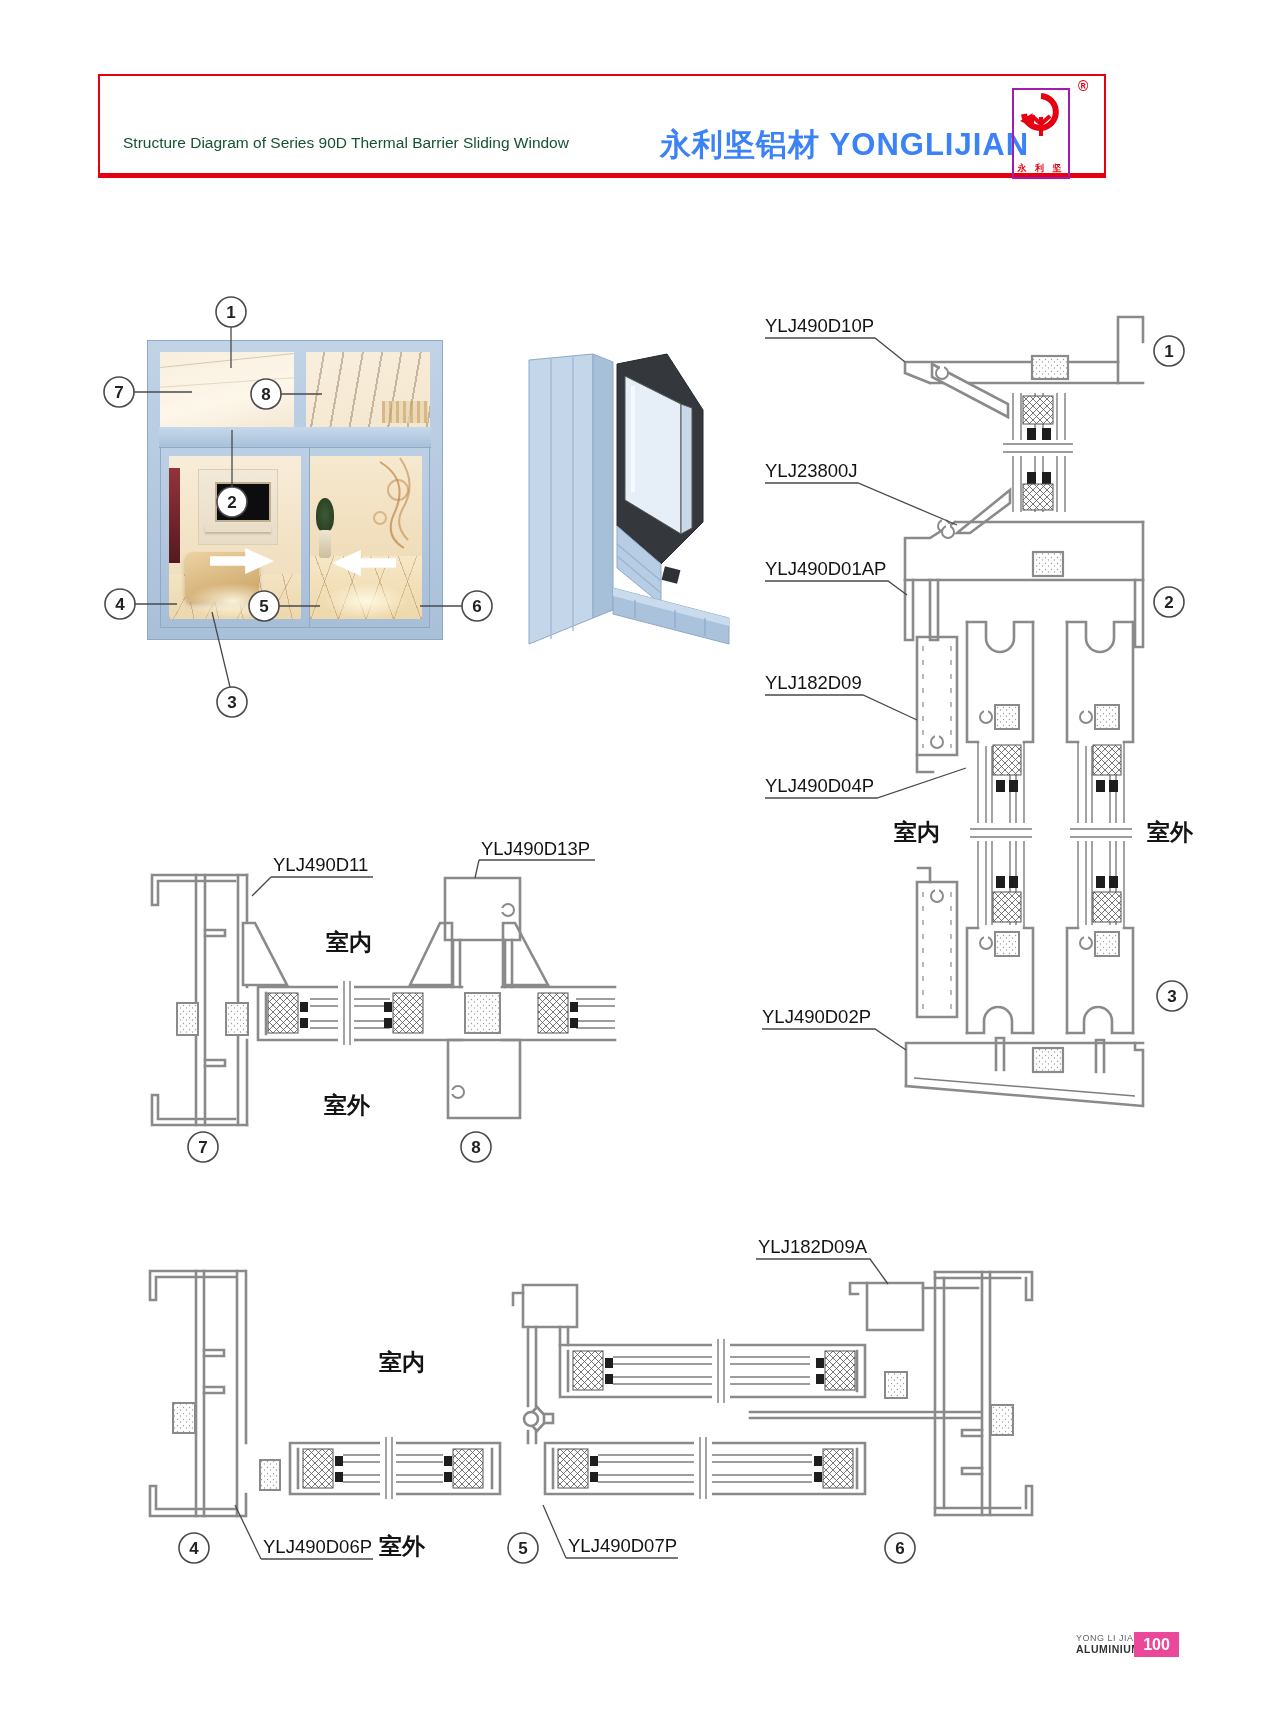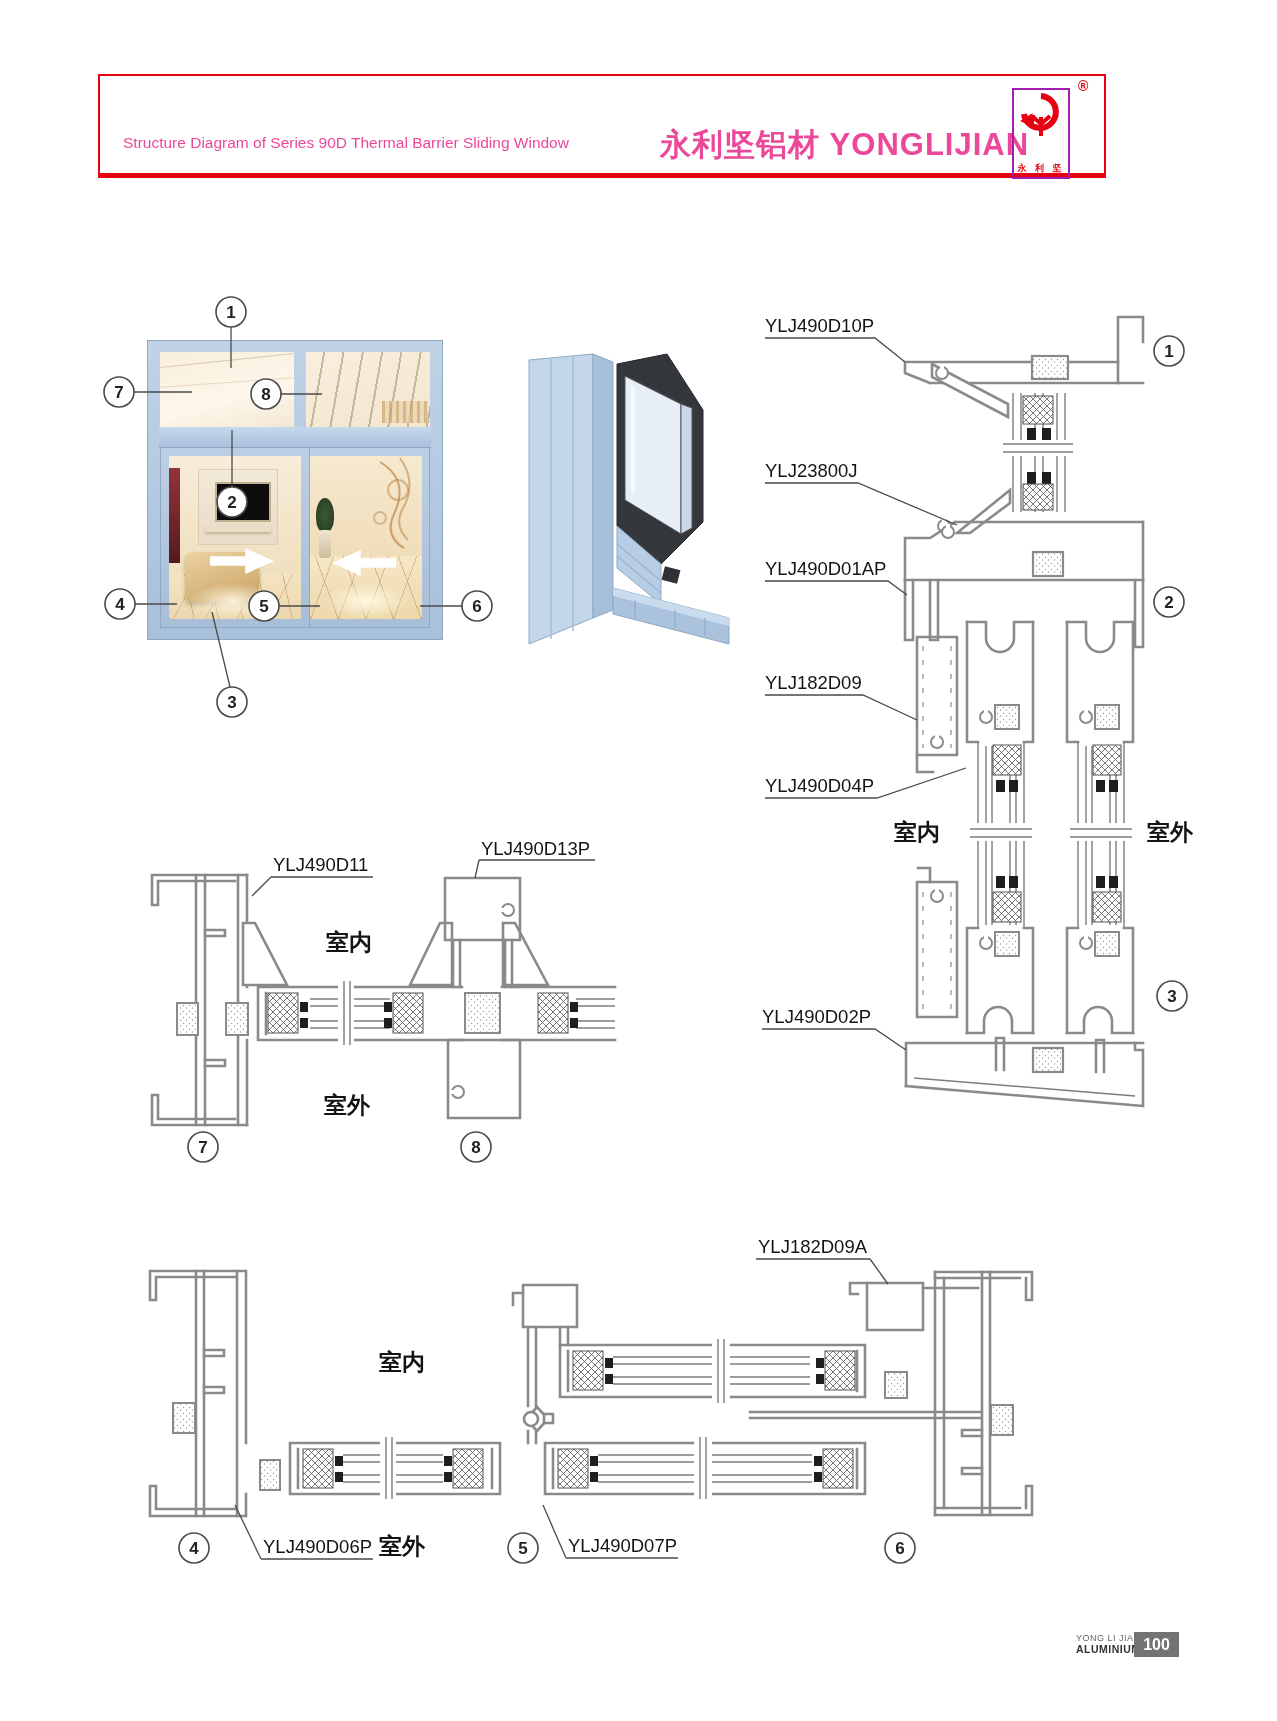--- a/index.html
+++ b/index.html
@@ -16,38 +16,38 @@
   .lbl{font-size:18.5px;fill:#141414}
   .cjk{font-size:23px;font-weight:700;fill:#141414}
   .cnum{font-size:17px;fill:#222;font-weight:700}
   .ccirc{fill:#fff;stroke:#4a4a4a;stroke-width:1.6}
   .blk{fill:#1e1e1e;stroke:none}
   .tick{fill:none;stroke:#8a8a8a;stroke-width:1.2;stroke-dasharray:5 9}
   
   .header{left:98px;top:74px;width:1008px;height:104px;border:2px solid #e60012;
           border-bottom-width:5px;box-sizing:border-box}
   .title-cn{position:absolute;left:22px;top:20px;font-size:28px;color:#8c8c8c;letter-spacing:2px}
-  .title-en{position:absolute;left:23px;top:58px;font-size:15.5px;color:#ec4899}
-  .brand{position:absolute;left:560px;top:48px;font-size:31px;color:#ec4899;font-weight:700;letter-spacing:1px;white-space:nowrap}
+  .title-en{position:absolute;left:23px;top:58px;font-size:15.5px;color:#14532d}
+  .brand{position:absolute;left:560px;top:48px;font-size:31px;color:#3b82f6;font-weight:700;letter-spacing:1px;white-space:nowrap}
   .logo-box{position:absolute;left:912px;top:12px;width:58px;height:91px;border:2px solid #a21caf;box-sizing:border-box}
   .logo-chars{position:absolute;bottom:2px;left:0;right:0;text-align:center;font-size:9px;color:#e60012;font-weight:700;letter-spacing:3px;white-space:nowrap}
   .reg{position:absolute;left:978px;top:2px;color:#e60012;font-size:14px;font-weight:700}
   
   .photo{left:147px;top:340px;width:296px;height:300px;background:linear-gradient(#c0d3e7,#a9c0d9);
          box-shadow:inset 0 0 0 1px #8fa7c2}
   .photo .pane{position:absolute;overflow:hidden}
   .sash{position:absolute;background:linear-gradient(#bcd0e5,#a7bed8);box-shadow:inset 0 0 0 1px #90a8c3}
   .arrow{position:absolute;background:#fff;filter:drop-shadow(0 1px 1px rgba(60,60,90,.35))}
   .ar-r{clip-path:polygon(0 32%,55% 32%,55% 0,100% 50%,55% 100%,55% 68%,0 68%)}
   .ar-l{clip-path:polygon(100% 32%,45% 32%,45% 0,0 50%,45% 100%,45% 68%,100% 68%)}
   
   .f-brand{left:1076px;top:1633px;width:58px;color:#666;line-height:1.15}
   .f-brand .l1{font-size:9px;letter-spacing:.5px;white-space:nowrap}
   .f-brand .l2{font-size:10.5px;font-weight:700;color:#333;letter-spacing:.5px;white-space:nowrap}
-  .badge{left:1134px;top:1632px;width:45px;height:25px;background:#737373;color:#fff;
+  .badge{left:1134px;top:1632px;width:45px;height:25px;background:#ec4899;color:#fff;
          font-weight:700;font-size:16px;display:flex;align-items:center;justify-content:center}
 </style>
 </head>
 <body>
 
 <div class="abs header">
   <div class="title-en">Structure Diagram of Series 90D Thermal Barrier Sliding Window</div>
   <div class="brand">永利坚铝材 YONGLIJIAN</div>
   <div class="logo-box">
     <svg width="54" height="52" viewBox="0 0 54 52">

